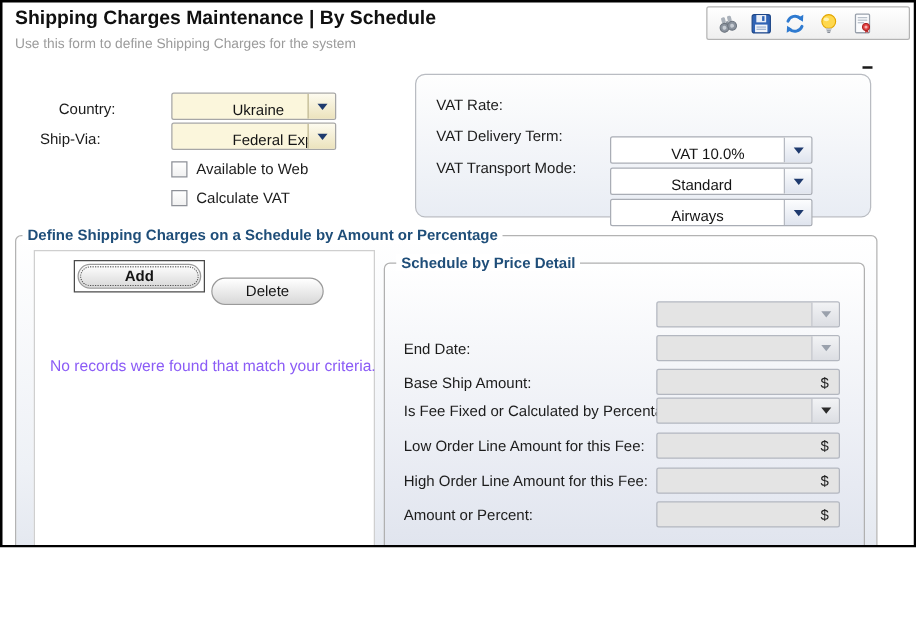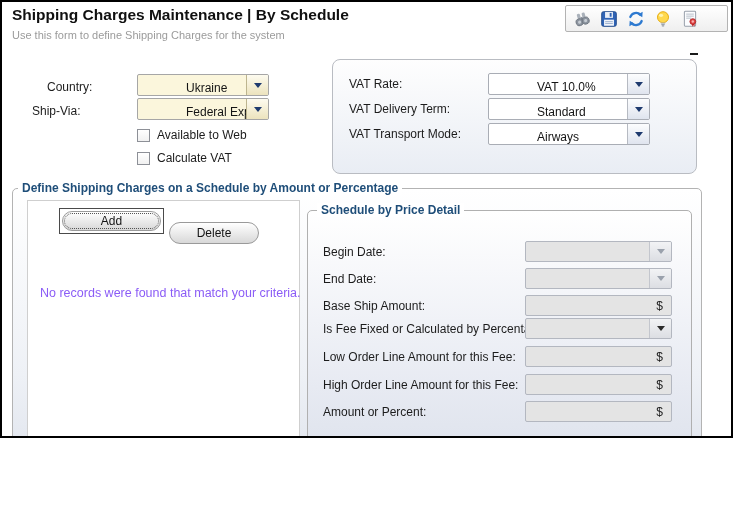--- a/index.html
+++ b/index.html
@@ -50,21 +50,21 @@
   .check-row { display:flex; align-items:center; gap:7px; }
   .checkbox { width:13px; height:13px; border:1px solid #8d9097; background:linear-gradient(#fff,#f1f1f1); cursor:pointer; }
 
   
   .vat-panel {
     left:330px; top:57px; width:365px; height:115px;
     border:1px solid #b9bcc2; border-radius:8px;
     background: linear-gradient(#fefefe, #e9edf4);
   }
   .vat-row { position:absolute; left:16px; }
-  .vat-combo { position:absolute; left:155px; width:162px; height:22px; }
+  .vat-combo { position:absolute; left:155px; width:162px; height:22px;margin-top:36px; }
 
   
   .outer-fs {
     left:10px; top:186px; width:690px; height:312px;
     border:1px solid #b3b3b3; border-radius:5px;
     background: linear-gradient(#ffffff, #eef1f6 60%, #dbe0ea);
   }
   .legend {
     font-size:12px; font-weight:bold; color:#1f4e79;
     background:#fff; padding:0 4px; white-space:nowrap; z-index:5;
@@ -78,21 +78,21 @@
   
   .add-wrap { left:57px; top:206px; width:105px; height:26px; border:1px solid #4a4a4a; background:transparent; z-index:3; }
   .pill {
     border:1px solid #9a9a9a; border-radius:11px;
     background:linear-gradient(#ffffff,#d8d8d8);
     font-size:12px; color:#141414; text-align:center;
     display:flex; align-items:center; justify-content:center;
     cursor:pointer; width:100%; height:100%;
     font-family:"Liberation Sans",sans-serif;
   }
-  .add-pill { width:99px; height:20px; margin:2px; outline:1px dotted #555; outline-offset:-3px; }
+  .add-pill { width:99px; height:20px; margin:2px; outline:1px dotted #555; outline-offset:-3px;font-weight:bold; }
   .del-btn { left:167px; top:208px; width:90px; height:22px; z-index:3;margin-top:12px; }
 
   
   .detail-fs {
     left:305px; top:208px; width:385px; height:254px;
     border:1px solid #b0b0b0; border-radius:5px;
     background: linear-gradient(#ffffff, #e7eaf2 70%, #dde2ec);
     z-index:2;
   }
   .detail-legend { left:315px; top:201px; z-index:4; }
@@ -225,21 +225,20 @@
   <div class="abs list-panel"></div>
   <div class="abs empty-msg">No records were found that match your criteria.</div>
 
   <div class="abs add-wrap">
     <div class="pill add-pill">Add</div>
   </div>
   <div class="abs pill del-btn">Delete</div>
 
   <div class="abs detail-fs">
 
-    <div class="fld-label" style="top:34px;">Begin Date:</div>
     <div class="combo dis fld-ctrl" style="top:30px;">
       <span class="txt"></span>
       <span class="btn">
           <span class="tri gray"></span>
         </span>
     </div>
 
     <div class="fld-label" style="top:61px;">End Date:</div>
     <div class="combo dis fld-ctrl" style="top:57px;">
       <span class="txt"></span>

